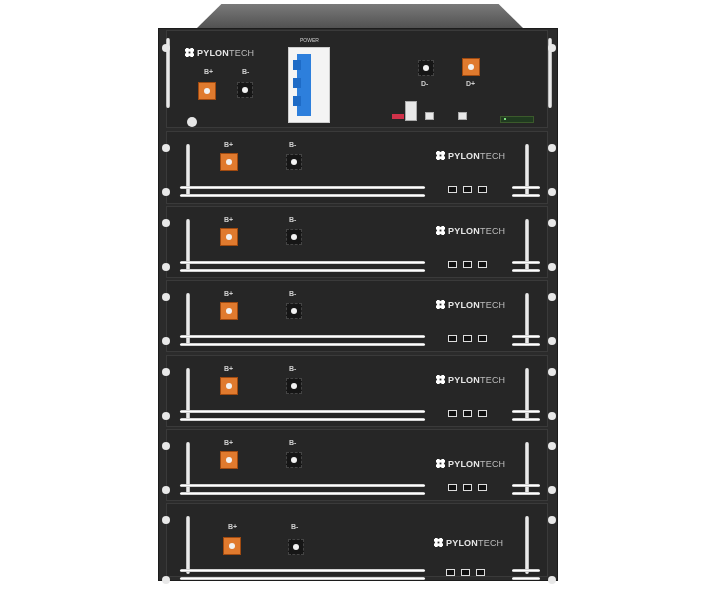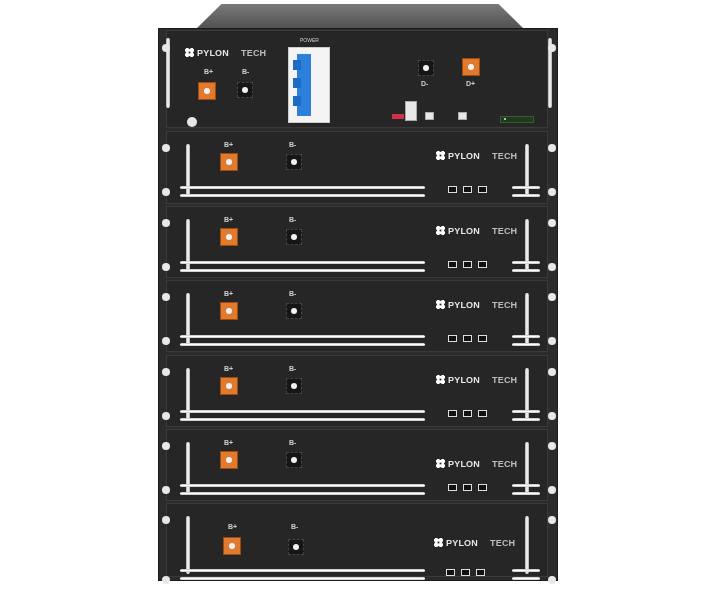--- a/index.html
+++ b/index.html
@@ -10,21 +10,21 @@
   .ear { position:absolute; width:8px; height:8px; border-radius:50%; background:#e8e8e8; }
   .handle-v { position:absolute; width:4px; background:linear-gradient(90deg,#aaa,#fff,#aaa); border-radius:2px; }
   .rail { position:absolute; height:3px; background:linear-gradient(#bbb,#fff,#bbb); border-radius:2px; }
   .term-pos { position:absolute; width:18px; height:18px; background:#e07a2e; border:1px solid #a04a10; box-sizing:border-box; }
   .term-pos::after, .term-neg::after { content:""; position:absolute; left:50%; top:50%; width:6px; height:6px; margin:-3px 0 0 -3px; border-radius:50%; background:#f2f2f2; }
   .term-neg { position:absolute; width:16px; height:16px; background:#161616; border:1px dashed #444; box-sizing:border-box; }
   .tlabel { position:absolute; font-size:7px; color:#cfcfcf; font-weight:bold; }
   .logo { position:absolute; font-size:9px; color:#e6e6e6; letter-spacing:0.2px; white-space:nowrap; }
   .logo .mark { display:inline-block; width:9px; height:9px; margin-right:3px; vertical-align:-1px; background:radial-gradient(circle,#fff 2px,transparent 2.5px) 0 0/4.5px 4.5px; }
   .logo .b { font-weight:bold; }
-  .logo .l { font-weight:bold; color:#bdbdbd;padding-left:12px; }
+  .logo .l { font-weight:normal; color:#bdbdbd; }
   .port { position:absolute; width:9px; height:7px; border:1px solid #ddd; background:#111; box-sizing:border-box; }
   .breaker { position:absolute; left:288px; top:47px; width:42px; height:76px; background:#f4f4f4; border:1px solid #ccc; box-sizing:border-box; }
   .breaker .blue { position:absolute; left:8px; top:6px; width:14px; height:62px; background:#2d7fdc; }
   .breaker .knob { position:absolute; left:4px; width:8px; height:10px; background:#1e6bc6; }
   .power-label { position:absolute; left:300px; top:37px; font-size:5px; color:#cfcfcf; }
   .btn-round { position:absolute; left:187px; top:117px; width:10px; height:10px; border-radius:50%; background:#e6e6e6; }
   .dip { position:absolute; background:#e8e8e8; border:1px solid #aaa; box-sizing:border-box; }
   .redsw { position:absolute; left:392px; top:114px; width:12px; height:5px; background:#d0324a; }
   .led-strip { position:absolute; left:500px; top:116px; width:32px; height:5px; background:#203a20; border:1px solid #3b5a2b; }
   .led-strip::before { content:""; position:absolute; left:3px; top:1px; width:2px; height:2px; background:#7ee07e; }

